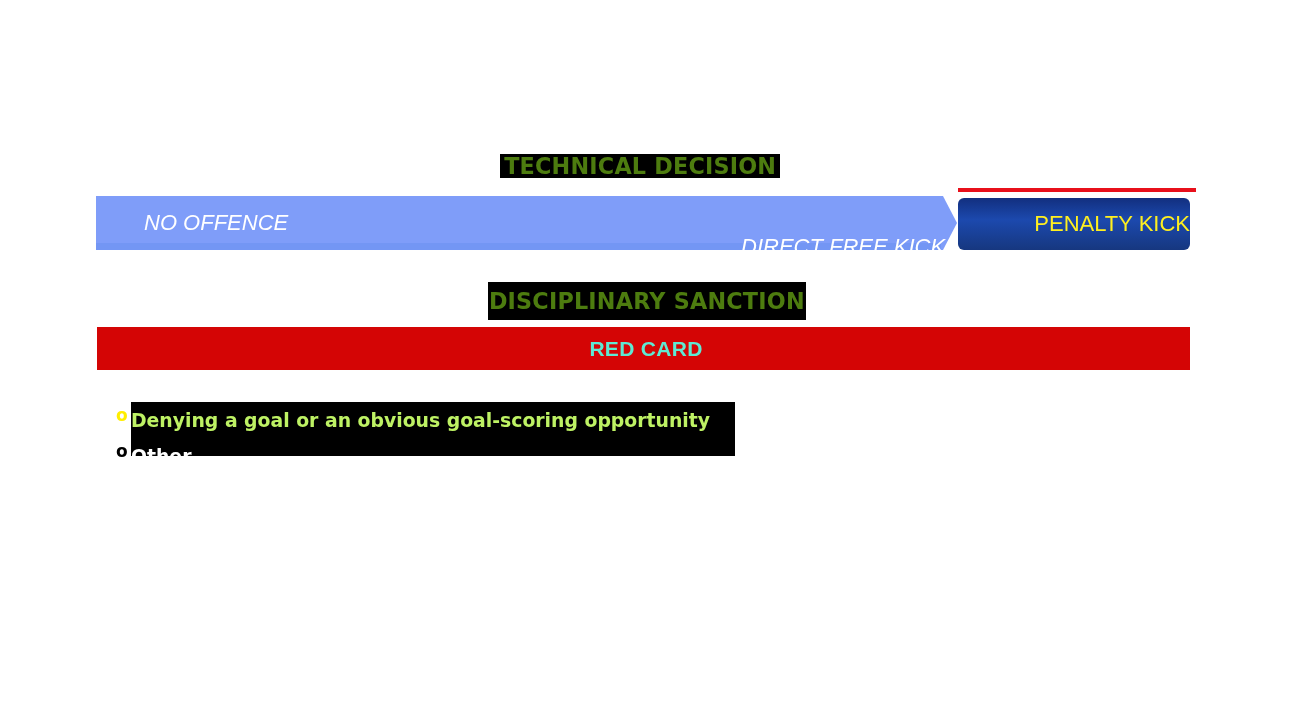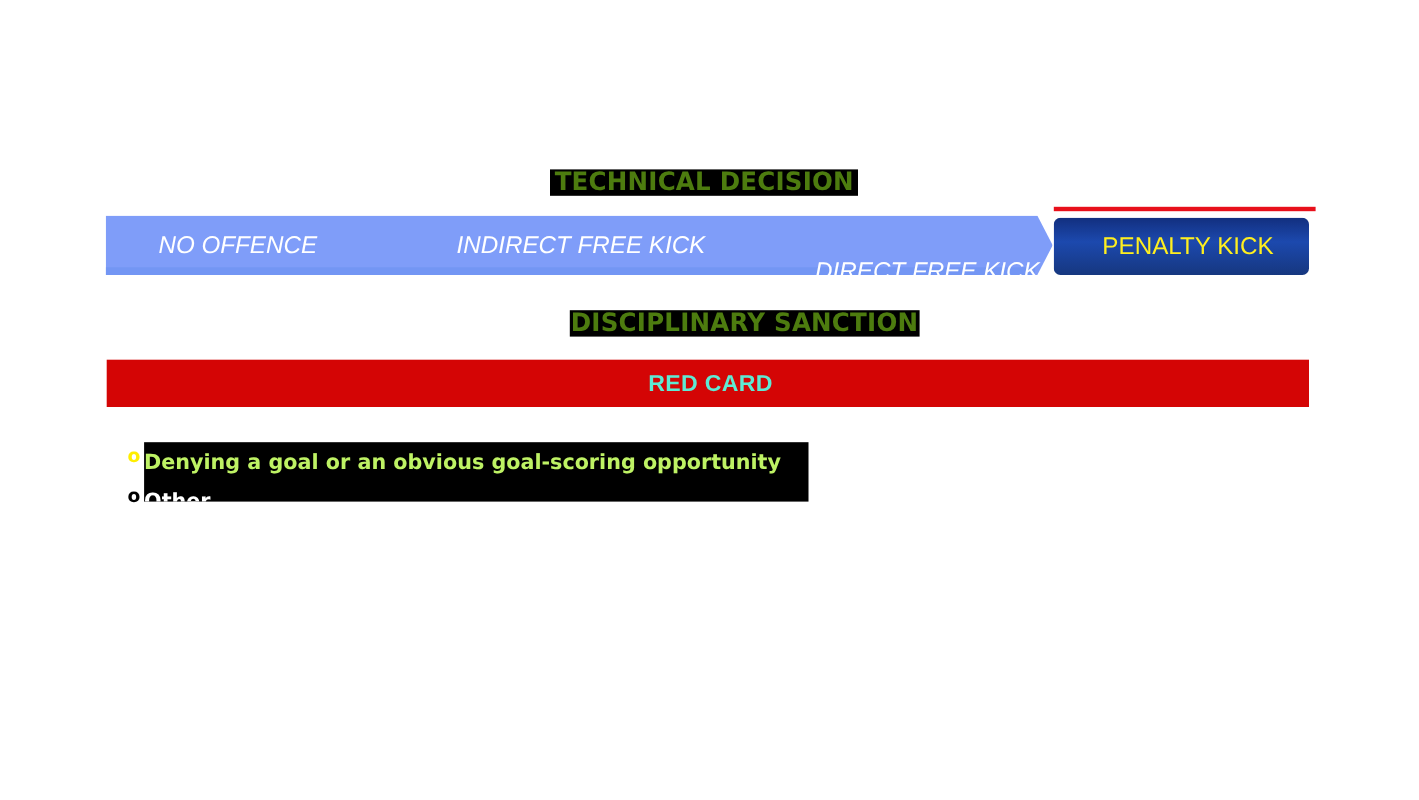--- a/index.html
+++ b/index.html
@@ -40,24 +40,23 @@
   }
   #heading-technical .heading-text {
     transform: scaleX(0.97);
     transform-origin: center;
     margin-top: -1px;
   }
   #heading-disciplinary {
     left: 488px;
     top: 282px;
     width: 318px;
-    height: 24px;
+    height: 38px;
     font-size: 23px;
     line-height: 24px;
-    margin-left: 30px;
   }
   #heading-disciplinary .heading-text {
     transform: scaleX(0.97);
     transform-origin: center;
     margin-top: -1px;
   }
 
   
   .scale-row {
     position: absolute;
@@ -124,21 +123,21 @@
     position: absolute;
     left: 0;
     top: 2px;
     width: 232px;
     height: 52px;
     border-radius: 6px;
     background: linear-gradient(180deg, #122f7f 0%, #1c49ae 42%, #16377f 100%);
     background-color: #1a3f96;
     display: flex;
     align-items: center;
-    justify-content: center;
+    justify-content: flex-end;
     box-sizing: border-box;
     padding-left: 12px;
   }
   .scale-selected-label {
     color: #ffef1f;
     font-size: 22px;
     white-space: nowrap;
   }
 
   
@@ -225,23 +224,20 @@
 <div class="scale-row">
 
   <div class="scale-track">
     <div class="scale-track-shade"></div>
   </div>
 
   <div class="scale-option" id="option-no-offence">
     <span>NO OFFENCE</span>
   </div>
 
-  <div class="scale-option" id="option-indirect">
-    <span>INDIRECT FREE KICK</span>
-  </div>
 
   <div class="scale-option" id="option-direct">
     <span>DIRECT FREE KICK</span>
   </div>
 
   <div class="scale-selected-wrap">
     <div class="selected-underline"></div>
     <div class="scale-selected">
       <span class="scale-selected-label">PENALTY KICK</span>
     </div>

